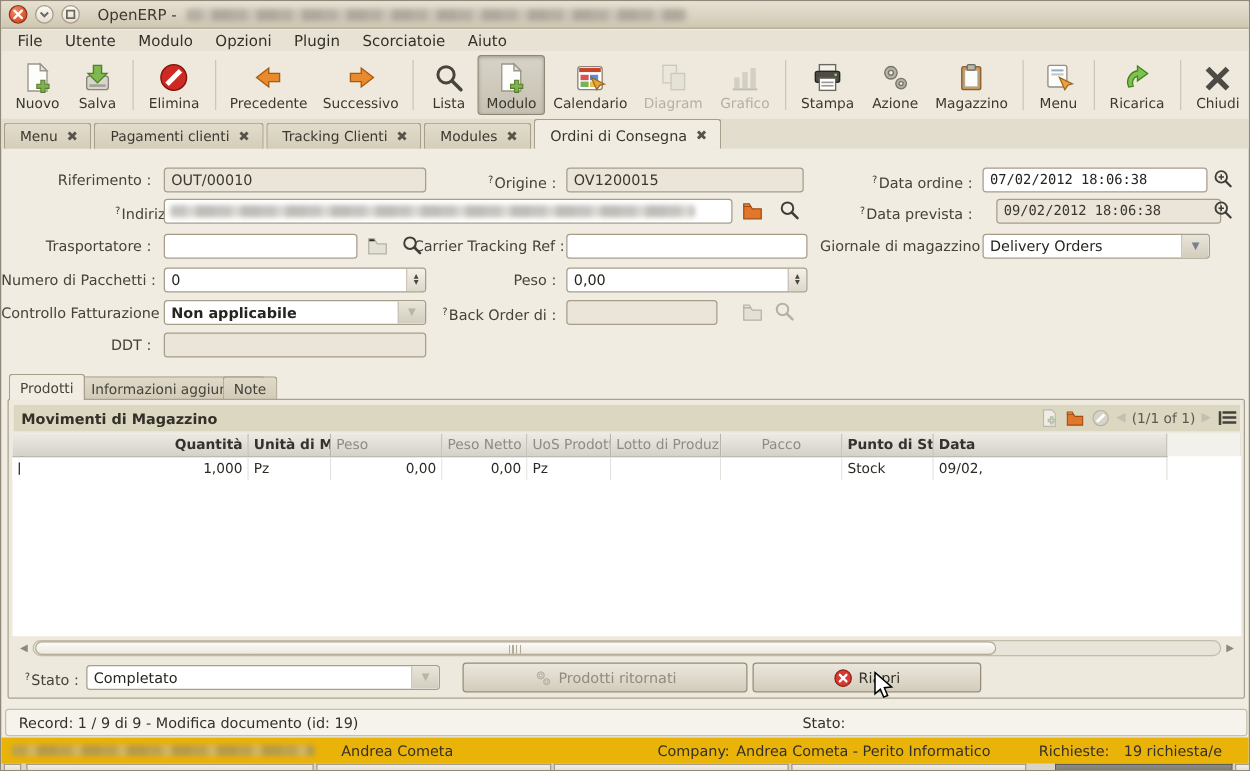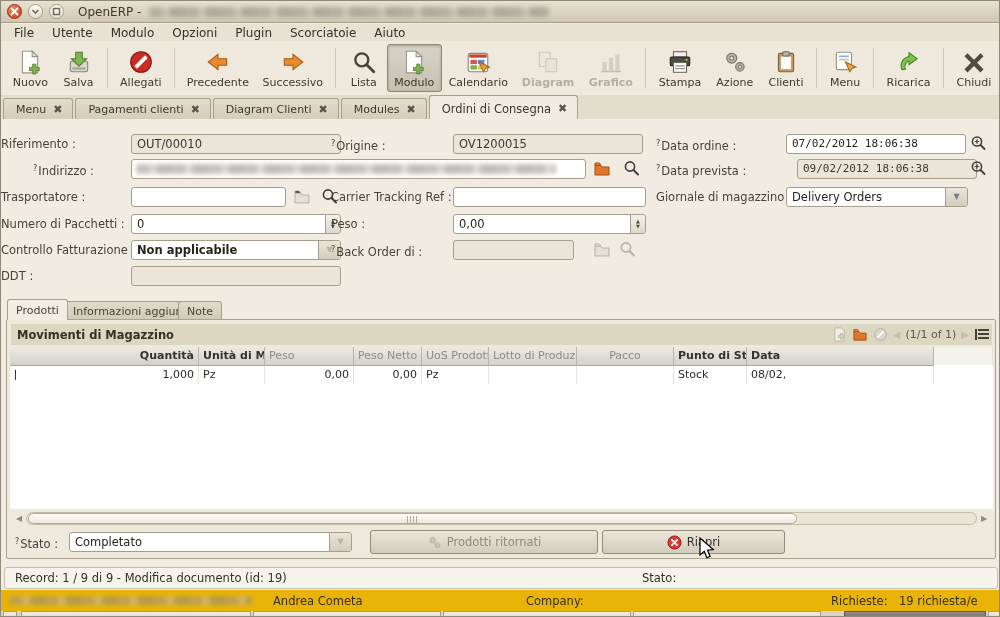--- a/index.html
+++ b/index.html
@@ -26,34 +26,34 @@
     background:#e7e2d3; display:flex; align-items:center; gap:0; padding-left:4px; }
   .menuitem { padding:1px 9px; font-size:12px; color:#33302a; cursor:default; }
   
   #toolbar { position:absolute; left:0; top:40px; width:100%; height:54px;
     background:#eee9dc; display:flex; align-items:center; padding-left:4px; }
   .tbtn { display:flex; flex-direction:column; align-items:center; justify-content:center;
     gap:1px; padding:3px 8px 2px; border:1px solid transparent; border-radius:3px;
     font-size:11px; color:#3a372f; min-width:46px; height:48px; }
   .tbtn.active { background:linear-gradient(#d7d3c7,#c6c1b1); border:1px solid #8f8775;
     box-shadow:inset 0 1px 3px rgba(0,0,0,.25); }
-  .tbtn.disabled { color:#b3afa2;font-weight:bold; }
+  .tbtn.disabled { color:#b3afa2; }
   .tsep { width:1px; height:40px; background:#cdc6b5; margin:0 5px; flex:0 0 auto; }
   .ticon { width:26px; height:26px; display:block; }
   
   #tabstrip { position:absolute; left:0; top:94px; width:100%; height:24px;
     background:#e3ddcd; display:flex; align-items:flex-end; padding-left:2px; }
   .wtab { display:flex; align-items:center; gap:7px; padding:4px 10px 4px 12px;
     background:linear-gradient(#e2dccb,#d5cdba); border:1px solid #a89f8b; border-bottom:none;
     border-radius:3px 3px 0 0; margin-right:2px; height:21px; color:#3a372f; }
   .wtab.active { background:#f0ece2; height:24px; padding-top:6px; font-size:11.5px; }
   .tabx { font-size:11px; color:#56534a; font-weight:bold; }
   
   #formarea { position:absolute; left:0; top:118px; width:1000px; height:182px; }
-  .lbl { position:absolute; height:20px; line-height:20px; 
+  .lbl { position:absolute; height:20px; line-height:20px; text-align:right;
     color:#45423a; font-size:11.5px; white-space:nowrap; }
   .lbl sup { font-size:8px; vertical-align:4px; margin-right:1px; }
   .field { position:absolute; height:20px; background:#fff; border:1px solid #a69d8b;
     border-radius:3px; padding:0 5px; line-height:18px; font-size:11.5px; color:#26241f;
     white-space:nowrap; overflow:hidden; }
   .field.ro { background:#eae5d8; color:#3a372f; }
   .spinner { position:absolute; right:0; top:0; bottom:0; width:15px;
     border-left:1px solid #a69d8b; background:linear-gradient(#f4f1ea,#ddd8cb);
     display:flex; flex-direction:column; align-items:center; justify-content:center;
     font-size:5px; color:#4a473f; line-height:5px; border-radius:0 2px 2px 0; }
@@ -167,21 +167,21 @@
           <path d="M9 3h6v6h4l-7 7-7-7h4z" fill="#7fb84f" stroke="#4f7f2c"></path>
         </svg>
       <span>Salva</span>
     </div>
     <div class="tsep"></div>
     <div class="tbtn">
       <svg class="ticon" viewBox="0 0 24 24">
           <circle cx="12" cy="12" r="9.5" fill="#cc2a22" stroke="#7e130d"></circle>
           <rect x="5" y="10.2" width="14" height="3.6" fill="#fff" transform="rotate(-45 12 12)"></rect>
         </svg>
-      <span>Allegati</span>
+      <span>Elimina</span>
     </div>
     <div class="tsep"></div>
     <div class="tbtn">
       <svg class="ticon" viewBox="0 0 24 24">
           <path d="M12 5v4h8v6h-8v4l-9-7z" fill="#e98b2d" stroke="#a85a10"></path>
         </svg>
       <span>Precedente</span>
     </div>
     <div class="tbtn">
       <svg class="ticon" viewBox="0 0 24 24">
@@ -255,21 +255,21 @@
           </g>
         </svg>
       <span>Azione</span>
     </div>
     <div class="tbtn">
       <svg class="ticon" viewBox="0 0 24 24">
           <rect x="5" y="4" width="14" height="17" rx="1.5" fill="#c8955c" stroke="#8a5f2e"></rect>
           <rect x="7" y="6.5" width="10" height="12.5" fill="#fdfcf8" stroke="#b0a890"></rect>
           <rect x="9" y="2.5" width="6" height="4" rx="1" fill="#b8b5ac" stroke="#6e6b61"></rect>
         </svg>
-      <span>Clienti</span>
+      <span>Magazzino</span>
     </div>
     <div class="tsep"></div>
     <div class="tbtn">
       <svg class="ticon" viewBox="0 0 24 24">
           <rect x="4" y="3" width="14" height="16" rx="1.5" fill="#fdfdfb" stroke="#93907f"></rect>
           <rect x="6.5" y="6" width="9" height="1.5" fill="#8ab0d0"></rect>
           <rect x="6.5" y="9" width="9" height="1.5" fill="#c6c3ba"></rect>
           <path d="M12.5 12l4 9 2.3-3.3 3.2-1z" fill="#f0a13c" stroke="#9a6a1e"></path>
         </svg>
       <span>Menu</span>
@@ -293,21 +293,21 @@
   <div id="tabstrip">
     <div class="wtab">
       <span>Menu</span>
       <span class="tabx">✖</span>
     </div>
     <div class="wtab">
       <span>Pagamenti clienti</span>
       <span class="tabx">✖</span>
     </div>
     <div class="wtab">
-      <span>Diagram Clienti</span>
+      <span>Tracking Clienti</span>
       <span class="tabx">✖</span>
     </div>
     <div class="wtab">
       <span>Modules</span>
       <span class="tabx">✖</span>
     </div>
     <div class="wtab active">
       <span>Ordini di Consegna</span>
       <span class="tabx">✖</span>
     </div>
@@ -456,21 +456,21 @@
         <div class="bc" style="background:#f3f1ec;"></div>
         <div class="bc">[nas] NAS - Network Attached Storage</div>
         <div class="bc num">1,000</div>
         <div class="bc">Pz</div>
         <div class="bc num">0,00</div>
         <div class="bc num">0,00</div>
         <div class="bc">Pz</div>
         <div class="bc"></div>
         <div class="bc"></div>
         <div class="bc">Stock</div>
-        <div class="bc">08/02,</div>
+        <div class="bc">09/02,</div>
       </div>
     </div>
 
     <div id="hscroll">
       <span class="scr-arrow">◀</span>
       <div id="scrtrack">
         <div id="scrthumb">
             <div class="grip"></div>
           </div>
       </div>
@@ -506,20 +506,21 @@
 
   <div id="statusbar">
     <span style="margin-left:10px;">Record: 1 / 9 di 9 - Modifica documento (id: 19)</span>
     <span style="position:absolute;left:637px;">Stato:</span>
   </div>
 
   <div id="infobar">
     <div class="blurblob" style="position:absolute;left:8px;top:6px;width:243px;height:9px;"></div>
     <span style="left:272px;">Andrea Cometa</span>
     <span style="left:525px;">Company:</span>
+    <span style="left:588px;">Andrea Cometa - Perito Informatico</span>
     <span style="left:830px;">Richieste:</span>
     <span style="left:898px;">19 richiesta/e</span>
   </div>
 
   <div id="taskbar">
     <div class="tseg" style="left:2px;width:14px;"></div>
     <div class="tseg" style="left:20px;width:230px;"></div>
     <div class="tseg" style="left:252px;width:188px;"></div>
     <div class="tseg" style="left:442px;width:188px;"></div>
     <div class="tseg" style="left:632px;width:188px;"></div>

